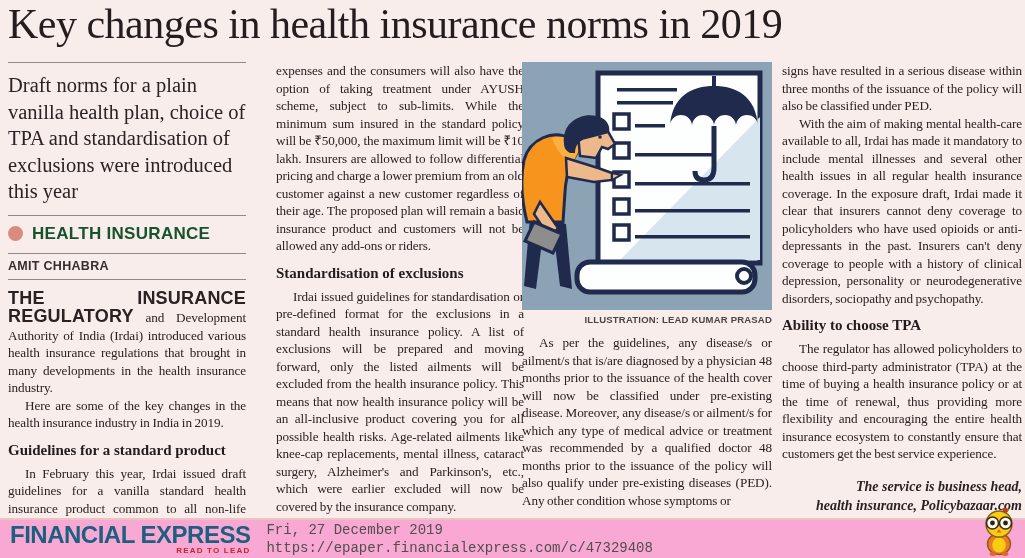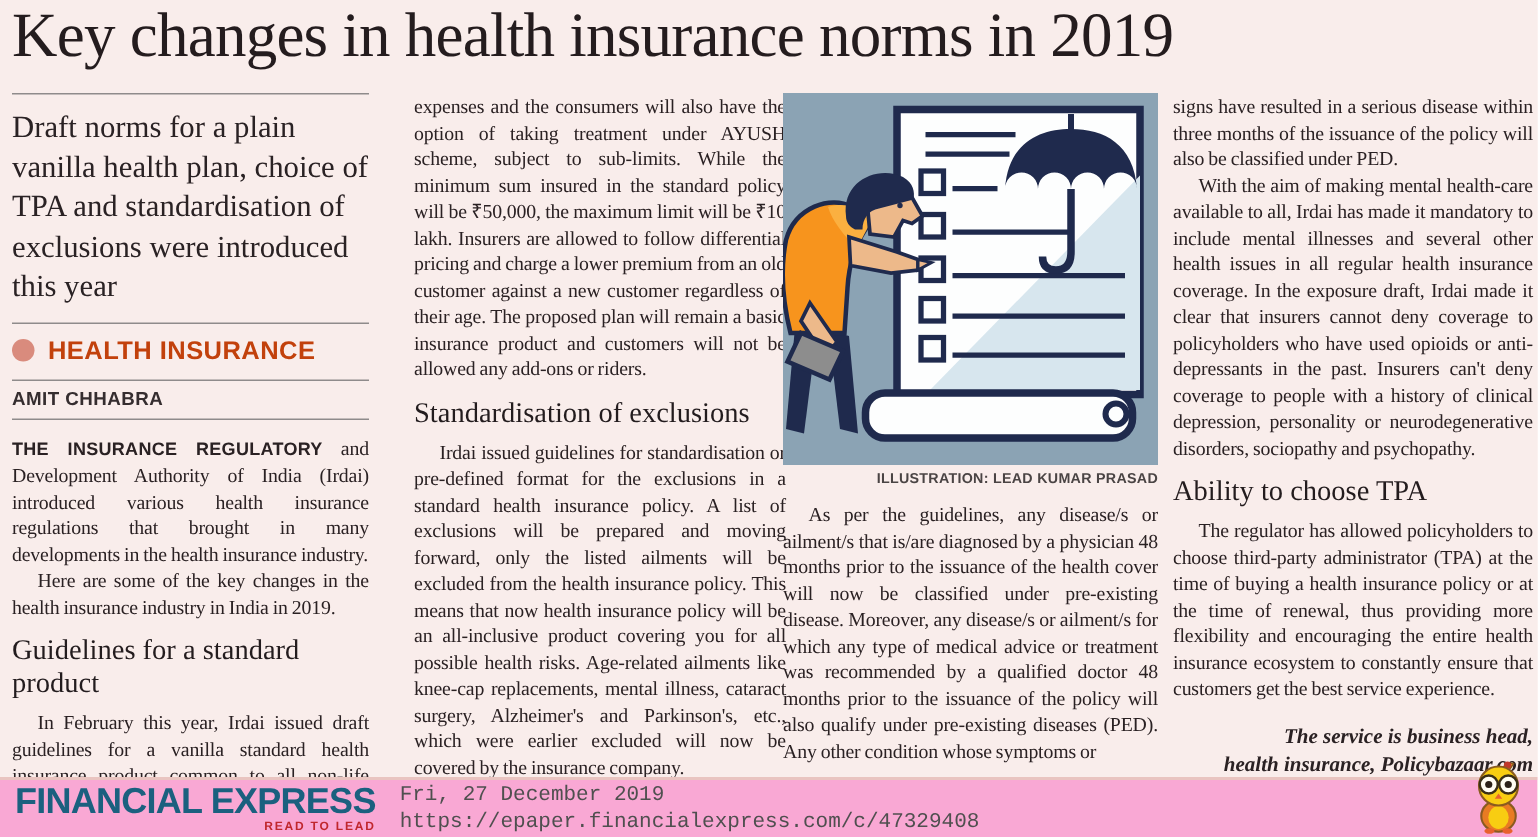--- a/index.html
+++ b/index.html
@@ -18,35 +18,35 @@
   .col2 { left:276px; width:248px; }
   .col3 { left:522px; width:250px; }
   .col4 { left:782px; width:240px; }
   .rule { border-top:1px solid #8f8b8b; height:0; }
   .standfirst {
     font-size:20.5px; line-height:26.5px; margin:9px 0 10px; color:#2a2224;
   }
   .kicker {
     display:flex; align-items:center; gap:9px; padding:8px 0 9px;
     font-family:"Liberation Sans", sans-serif; font-weight:bold;
-    font-size:17px; letter-spacing:0.3px; color:#c2410c;
+    font-size:17px; letter-spacing:0.3px; color:#14532d;
   }
   .bullet { width:15px; height:15px; border-radius:50%; background:#d98b7d; flex:0 0 auto; }
   .byline {
     font-family:"Liberation Sans", sans-serif; font-weight:bold;
     font-size:12.5px; letter-spacing:0.3px; color:#352d2f; padding:5px 0 6px;
   }
   .body {
     font-size:13.2px; line-height:17.5px; text-align:justify; margin:0;
     letter-spacing:-0.1px; word-spacing:-0.5px; color:#2a2123;
   }
   .body.first { margin-top:10px; }
   .indent { text-indent:17px; }
-  .leadin { font-family:"Liberation Sans", sans-serif; font-weight:bold; font-size:12px; letter-spacing:0.2px; }
-  .subhead { font-size:19px; font-weight:normal; margin:10px 0 6px; color:#231c1e; }
+  .leadin { font-family:"Liberation Sans", sans-serif; font-weight:bold; font-size:18px; letter-spacing:0.2px; }
+  .subhead { font-size:15px; font-weight:bold; margin:10px 0 6px; color:#231c1e; }
   .illustration { width:250px; height:248px; display:block; }
   .caption {
     font-family:"Liberation Sans", sans-serif; font-weight:bold;
     font-size:9.5px; letter-spacing:0.2px; color:#4a4444;
     text-align:right; margin:4px 0 9px;
   }
   .credit {
     font-style:italic; font-weight:bold; font-size:14px; line-height:19px;
     text-align:right; margin-top:14px; color:#2a2123;
   }

